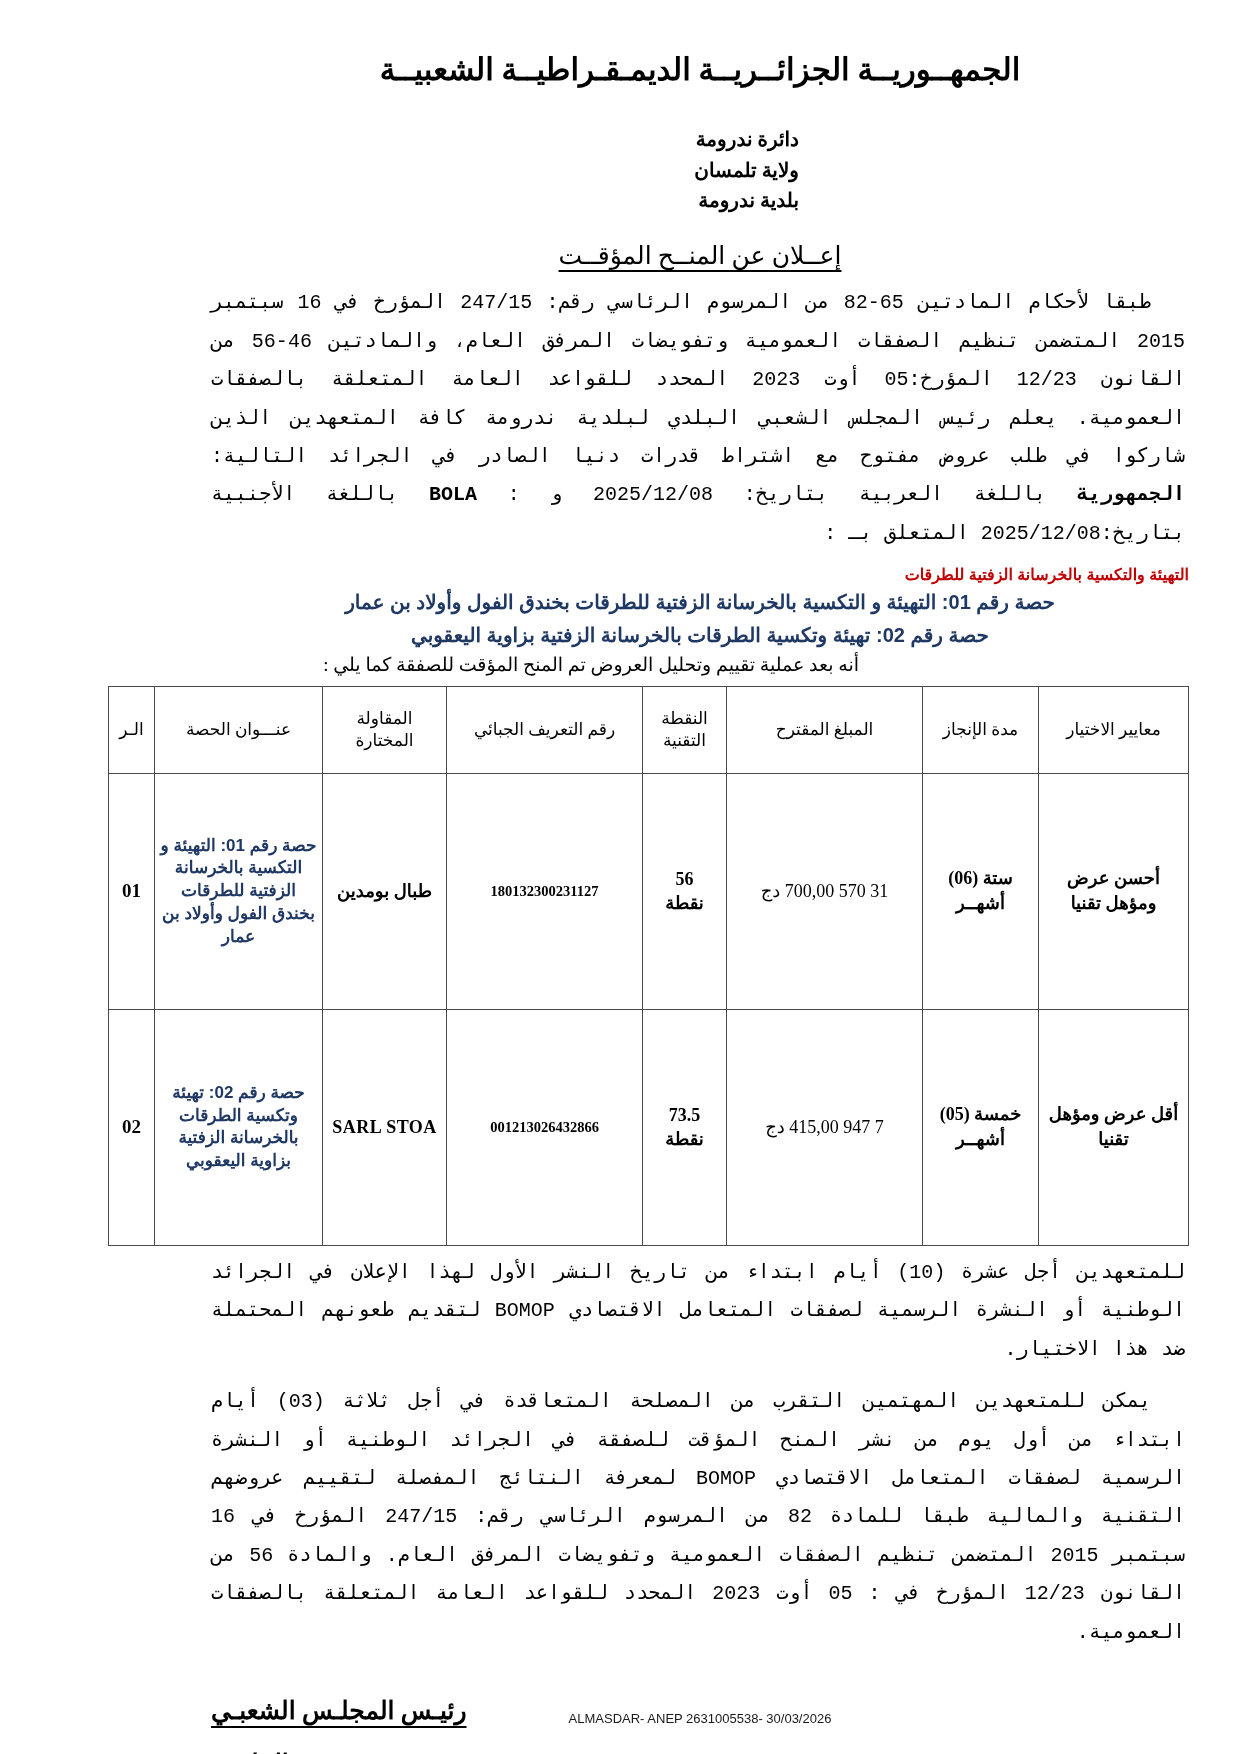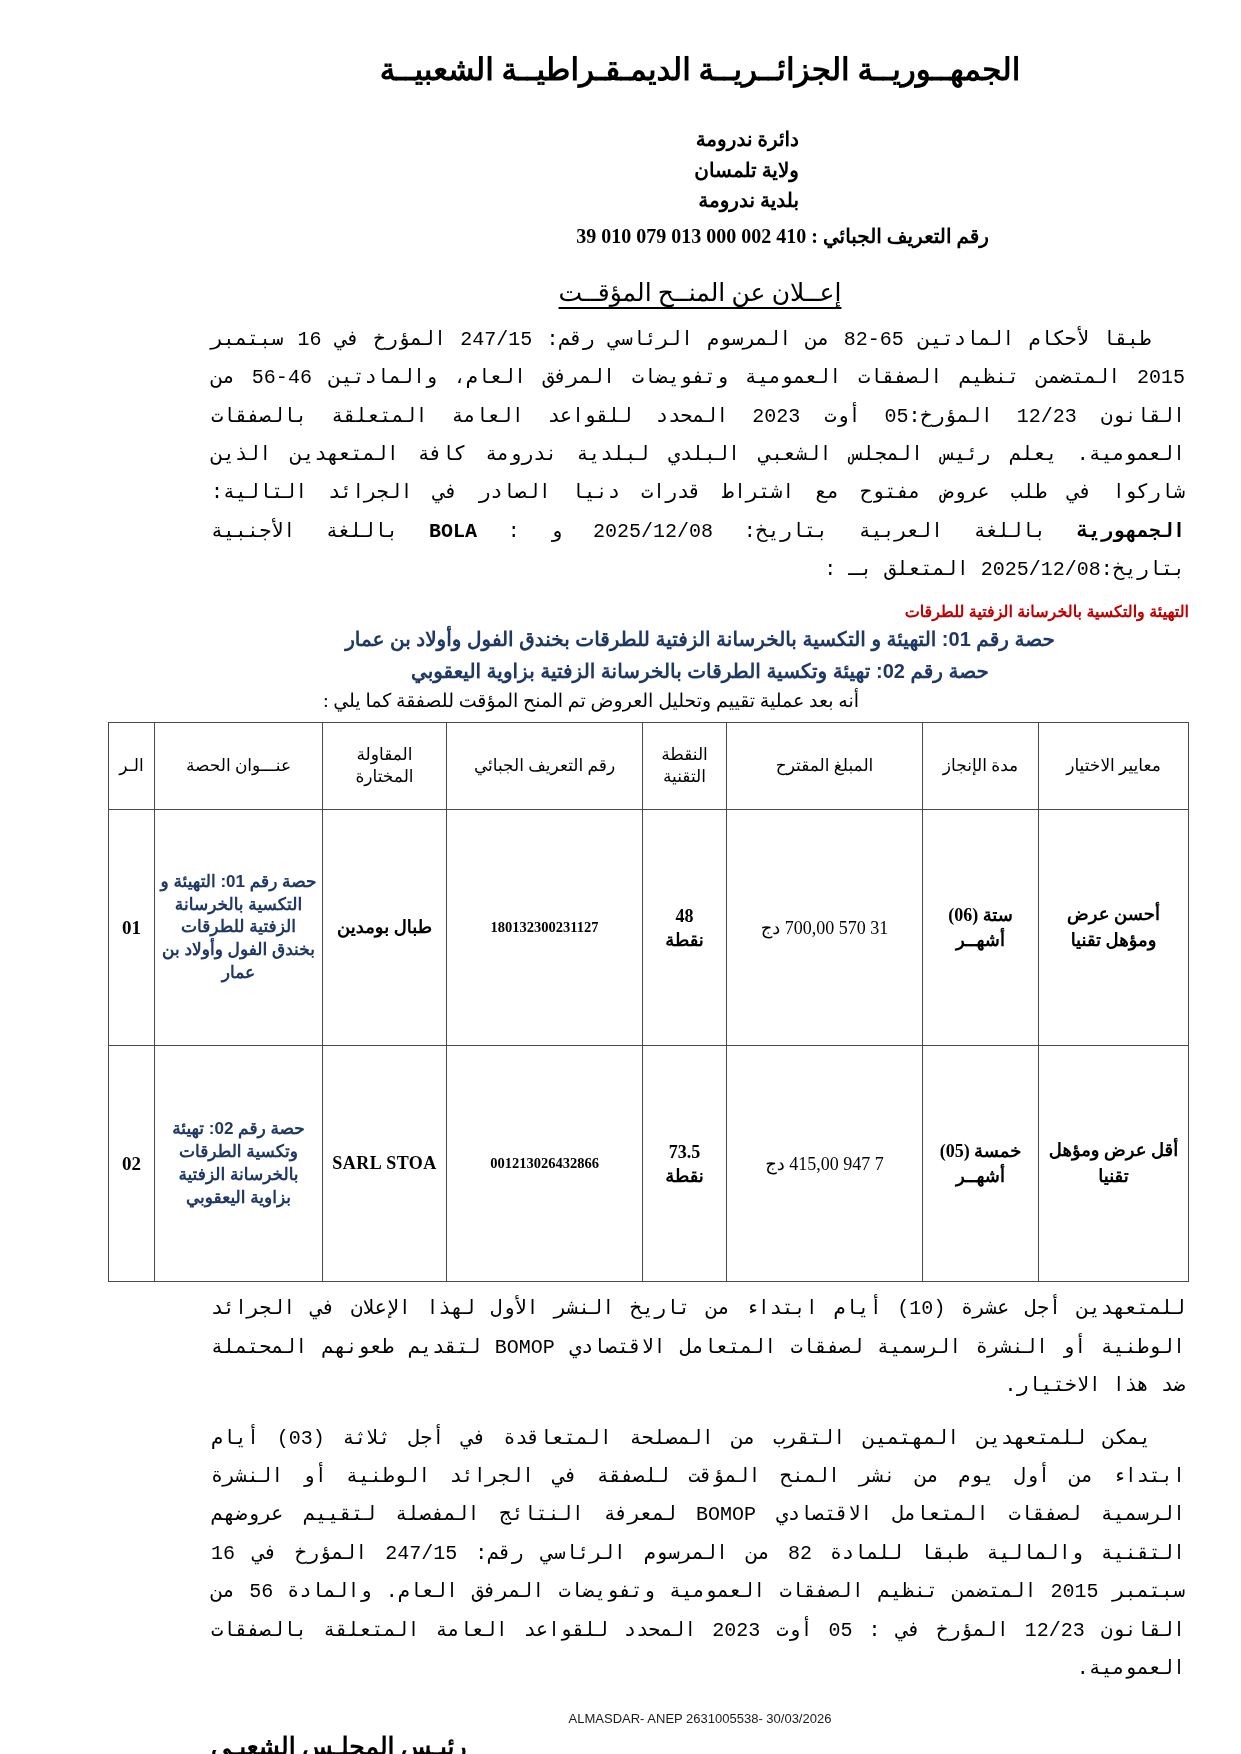--- a/index.html
+++ b/index.html
@@ -239,21 +239,20 @@
 <body>
 
 <div class="page">
 
   <div class="republic">الجمهــوريــة الجزائــريــة الديمـقـراطيــة الشعبيــة</div>
 
   <div class="admin-block">
     <div class="admin-line">دائرة ندرومة</div>
     <div class="admin-line">ولاية تلمسان</div>
     <div class="admin-line">بلدية ندرومة</div>
-    <div class="admin-line nif"><span>رقم التعريف الجبائي : </span><span class="nif-digits">39 010 079 013 000 002 410</span></div>
   </div>
 
   <div class="main-title">إعــلان عن المنــح المؤقــت</div>
 
   <p class="para indent"><span>طبقا لأحكام المادتين 65-82 من المرسوم الرئاسي رقم: 247/15 المؤرخ في 16 سبتمبر 2015 المتضمن تنظيم الصفقات العمومية وتفويضات المرفق العام، والمادتين 46-56 من القانون 12/23 المؤرخ:05 أوت 2023 المحدد للقواعد العامة المتعلقة بالصفقات العمومية. يعلم رئيس المجلس الشعبي البلدي لبلدية ندرومة كافة المتعهدين الذين شاركوا في طلب عروض مفتوح مع اشتراط قدرات دنيا الصادر في الجرائد التالية: </span><span class="bold">الجمهورية</span><span> باللغة العربية بتاريخ: 2025/12/08 و : </span><span class="bold">BOLA</span><span> باللغة الأجنبية بتاريخ:2025/12/08 المتعلق بـ :</span></p>
 
   <div class="op-title-red">التهيئة والتكسية بالخرسانة الزفتية للطرقات</div>
   <div class="op-lot">حصة رقم 01: التهيئة و التكسية بالخرسانة الزفتية للطرقات بخندق الفول وأولاد بن عمار</div>
   <div class="op-lot">حصة رقم 02: تهيئة وتكسية الطرقات بالخرسانة الزفتية بزاوية اليعقوبي</div>
 
@@ -281,21 +280,21 @@
         <th>عنـــوان الحصة</th>
         <th>الـر</th>
       </tr>
     </thead>
     <tbody>
       <tr class="data-row">
         <td class="crit-cell">أحسن عرض ومؤهل تقنيا</td>
         <td class="dur-cell">ستة (06) أشهــر</td>
         <td class="amt-cell">31 570 700,00 دج</td>
         <td class="tech-cell">
-          <span class="tech-val">48</span>
+          <span class="tech-val">56</span>
           <span class="tech-val">نقطة</span>
         </td>
         <td class="nif-cell">180132300231127</td>
         <td class="firm-cell">طبال بومدين</td>
         <td class="lot-cell">حصة رقم 01: التهيئة و التكسية بالخرسانة الزفتية للطرقات بخندق الفول وأولاد بن عمار</td>
         <td class="num-cell">01</td>
       </tr>
       <tr class="data-row">
         <td class="crit-cell">أقل عرض ومؤهل تقنيا</td>
         <td class="dur-cell">خمسة (05) أشهــر</td>

